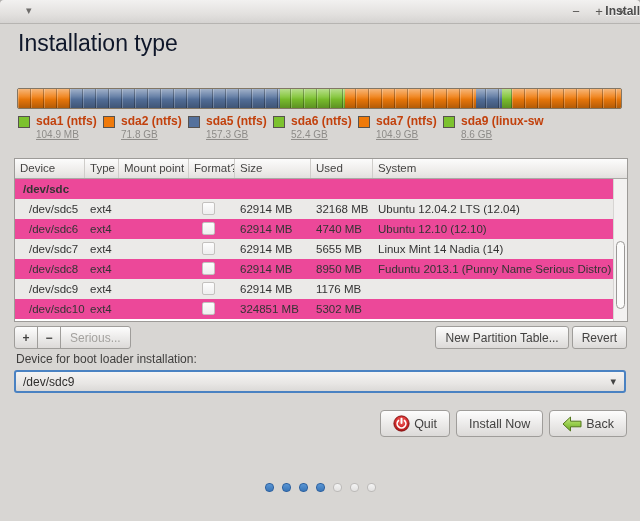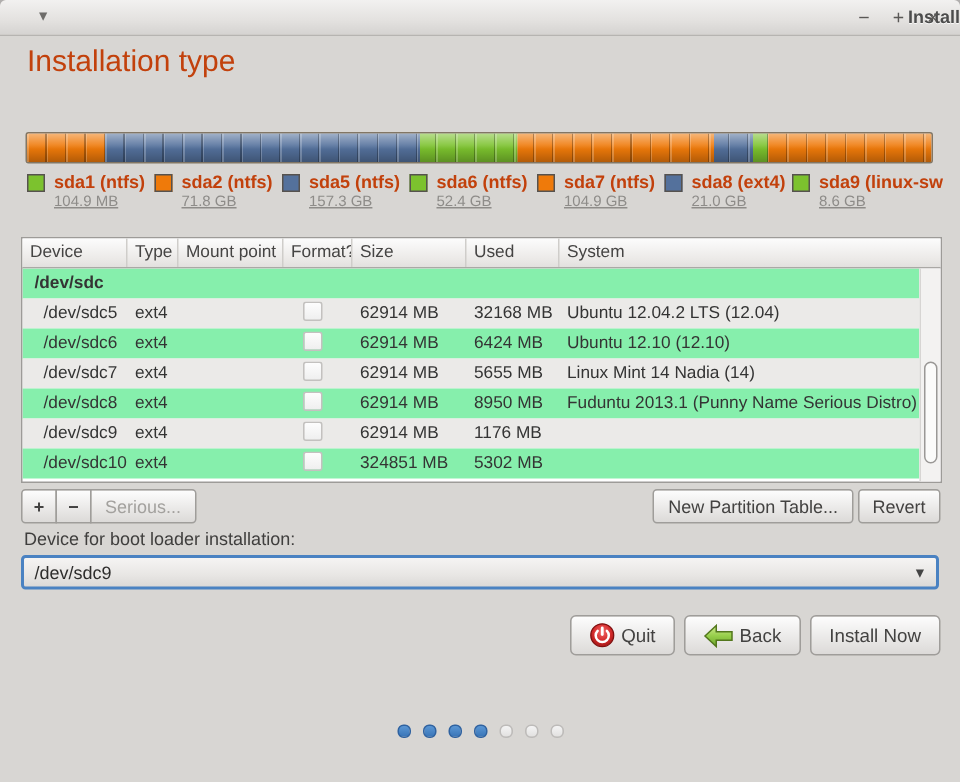--- a/index.html
+++ b/index.html
@@ -7,21 +7,21 @@
   .window{position:relative;width:640px;height:521px;background:#d8d6d3;overflow:hidden;border-radius:4px 4px 0 0;}
   
   .titlebar{position:absolute;left:0;top:0;width:100%;height:24px;
     background:linear-gradient(180deg,#f2f1f0 0%,#e3e1df 60%,#d5d3d1 100%);
     border-bottom:1px solid #b6b4b1;box-sizing:border-box;border-radius:4px 4px 0 0;}
   .titlebar .wtitle{position:absolute;left:0;right:0;top:4px;text-align:right;font-size:12px;font-weight:bold;color:#4c4c4c;text-shadow:0 1px 0 rgba(255,255,255,.8);}
   .menu-arrow{position:absolute;left:26px;top:4px;font-size:11px;color:#6e6c6a;cursor:default;}
   .winctl{position:absolute;top:3px;font-size:13px;color:#5a5856;width:16px;text-align:center;line-height:17px;}
   .ctl-min{right:56px;} .ctl-max{right:33px;} .ctl-close{right:10px;}
   
-  .page-title{position:absolute;left:18px;top:30px;font-size:20px;color:#c2410c;}
+  .page-title{position:absolute;left:18px;top:30px;font-size:23px;color:#0f172a;}
   
   .pbar{position:absolute;left:17px;top:88px;width:605px;height:21px;border:1px solid rgba(60,40,10,.55);border-radius:2px;box-sizing:border-box;overflow:hidden;}
   .seg-row{display:flex;width:100%;height:100%;}
   .seg{height:100%;flex-shrink:0;}
   .bar-texture{position:absolute;inset:0;pointer-events:none;
     background:
       repeating-linear-gradient(to right, rgba(255,255,255,.22) 0 1px, rgba(255,255,255,0) 1px 12px, rgba(0,0,0,.28) 12px 13px),
       linear-gradient(180deg, rgba(255,255,255,.45) 0%, rgba(255,255,255,.12) 40%, rgba(0,0,0,.04) 55%, rgba(0,0,0,.25) 100%);}
   
   .legend{position:absolute;left:17px;top:115px;height:30px;display:flex;white-space:nowrap;}
@@ -29,21 +29,21 @@
   .leg-item:last-child{width:130px;}
   .swatch{width:12px;height:12px;margin:1px 6px 0 1px;border:1px solid #56524e;box-sizing:border-box;flex-shrink:0;}
   .leg-texts{display:flex;flex-direction:column;line-height:13px;}
   .leg-name{font-size:12px;font-weight:bold;color:#c2410c;}
   .leg-size{font-size:10px;color:#8e8c89;text-decoration:underline;}
   
   .ptable{position:absolute;left:14px;top:158px;width:614px;height:164px;background:#ffffff;border:1px solid #9d9b98;box-sizing:border-box;}
   .thead{display:flex;height:20px;background:linear-gradient(180deg,#fcfcfc 0%,#eceae8 70%,#e2e0de 100%);border-bottom:1px solid #aaa8a5;box-sizing:border-box;}
   .th{font-size:11.5px;color:#454443;padding:3px 0 0 5px;border-right:1px solid #cfcdca;box-sizing:border-box;white-space:nowrap;overflow:hidden;}
   .tbody{position:absolute;left:0;top:20px;right:14px;bottom:0;overflow:hidden;}
-  .t-row{display:flex;height:20px;align-items:center;background:#86efac;}
+  .t-row{display:flex;height:20px;align-items:center;background:#ec4899;}
   .t-row:nth-child(even){background:#ebeae8;}
   .td{font-size:11.5px;color:#343434;padding-left:5px;box-sizing:border-box;white-space:nowrap;overflow:hidden;}
   .row-disk .td-device{font-weight:bold;padding-left:8px;}
   .row-part .td-device{padding-left:14px;}
   .c-device{width:70px;} .c-type{width:34px;} .c-mount{width:70px;} .c-format{width:46px;} .c-size{width:76px;} .c-used{width:62px;} .c-system{flex:1;}
   .th.c-device{width:70px;} 
   .checkbox{display:inline-block;width:11px;height:11px;margin-left:8px;border:1px solid #c3c1bf;border-radius:2px;background:linear-gradient(180deg,#fdfdfd,#efefef);}
   .scrollbar{position:absolute;top:20px;right:0;bottom:0;width:14px;background:#f3f2f1;border-left:1px solid #d7d5d3;box-sizing:border-box;}
   .sthumb{position:absolute;left:2px;top:62px;width:9px;height:68px;border:1px solid #9a9896;border-radius:5px;background:#fbfbfa;box-sizing:border-box;}
   
@@ -131,27 +131,20 @@
         </span>
     </div>
     <div class="leg-item">
       <span class="swatch" style="background-color: rgb(239, 122, 10);"></span>
       <span class="leg-texts">
           <span class="leg-name">sda7 (ntfs)</span>
           <span class="leg-size">104.9 GB</span>
         </span>
     </div>
     <div class="leg-item">
-      <span class="swatch" style="background-color: rgb(84, 113, 156);"></span>
-      <span class="leg-texts">
-          <span class="leg-name">sda8 (ext4)</span>
-          <span class="leg-size">21.0 GB</span>
-        </span>
-    </div>
-    <div class="leg-item">
       <span class="swatch" style="background-color: rgb(124, 194, 46);"></span>
       <span class="leg-texts">
           <span class="leg-name">sda9 (linux-sw</span>
           <span class="leg-size">8.6 GB</span>
         </span>
     </div>
   </div>
 
   <div class="ptable">
     <div class="thead">
@@ -181,21 +174,21 @@
         <div class="td c-size">62914 MB</div>
         <div class="td c-used">32168 MB</div>
         <div class="td c-system">Ubuntu 12.04.2 LTS (12.04)</div>
       </div>
       <div class="t-row row-part">
         <div class="td td-device c-device">/dev/sdc6</div>
         <div class="td c-type">ext4</div>
         <div class="td c-mount"></div>
         <div class="td c-format"><span class="checkbox"></span></div>
         <div class="td c-size">62914 MB</div>
-        <div class="td c-used">6424 MB</div>
+        <div class="td c-used">4740 MB</div>
         <div class="td c-system">Ubuntu 12.10 (12.10)</div>
       </div>
       <div class="t-row row-part">
         <div class="td td-device c-device">/dev/sdc7</div>
         <div class="td c-type">ext4</div>
         <div class="td c-mount"></div>
         <div class="td c-format"><span class="checkbox"></span></div>
         <div class="td c-size">62914 MB</div>
         <div class="td c-used">5655 MB</div>
         <div class="td c-system">Linux Mint 14 Nadia (14)</div>
@@ -261,37 +254,37 @@
             </radialGradient>
           </defs>
           <circle cx="8" cy="8" r="7.2" fill="url(#rg)" stroke="#7e1010" stroke-width="0.8"></circle>
           <path d="M8 3.4 L8 7.6" stroke="#ffffff" stroke-width="1.8" stroke-linecap="round"></path>
           <path d="M5.1 5.2 A4.1 4.1 0 1 0 10.9 5.2" fill="none" stroke="#ffffff" stroke-width="1.6" stroke-linecap="round"></path>
         </svg>
       </span>
       <span>Quit</span>
     </div>
     <div class="btn">
+      <span>Install Now</span>
+    </div>
+    <div class="btn">
       <span class="bicon">
         <svg width="20" height="16" viewBox="0 0 20 16">
           <defs>
             <linearGradient id="gg" x1="0" y1="0" x2="0" y2="1">
               <stop offset="0%" stop-color="#cde98e"></stop>
                 <stop offset="50%" stop-color="#96ce4a"></stop>
                 <stop offset="100%" stop-color="#6da52d"></stop>
             </linearGradient>
           </defs>
           <path d="M8.5 1 L1 8 L8.5 15 L8.5 10.8 L19 10.8 L19 5.2 L8.5 5.2 Z" fill="url(#gg)" stroke="#53771d" stroke-width="1"></path>
         </svg>
       </span>
       <span>Back</span>
     </div>
-    <div class="btn">
-      <span>Install Now</span>
-    </div>
   </div>
 
   <div class="dots">
       <div class="dot filled"></div>
       <div class="dot filled"></div>
       <div class="dot filled"></div>
       <div class="dot filled"></div>
       <div class="dot"></div>
       <div class="dot"></div>
       <div class="dot"></div>

